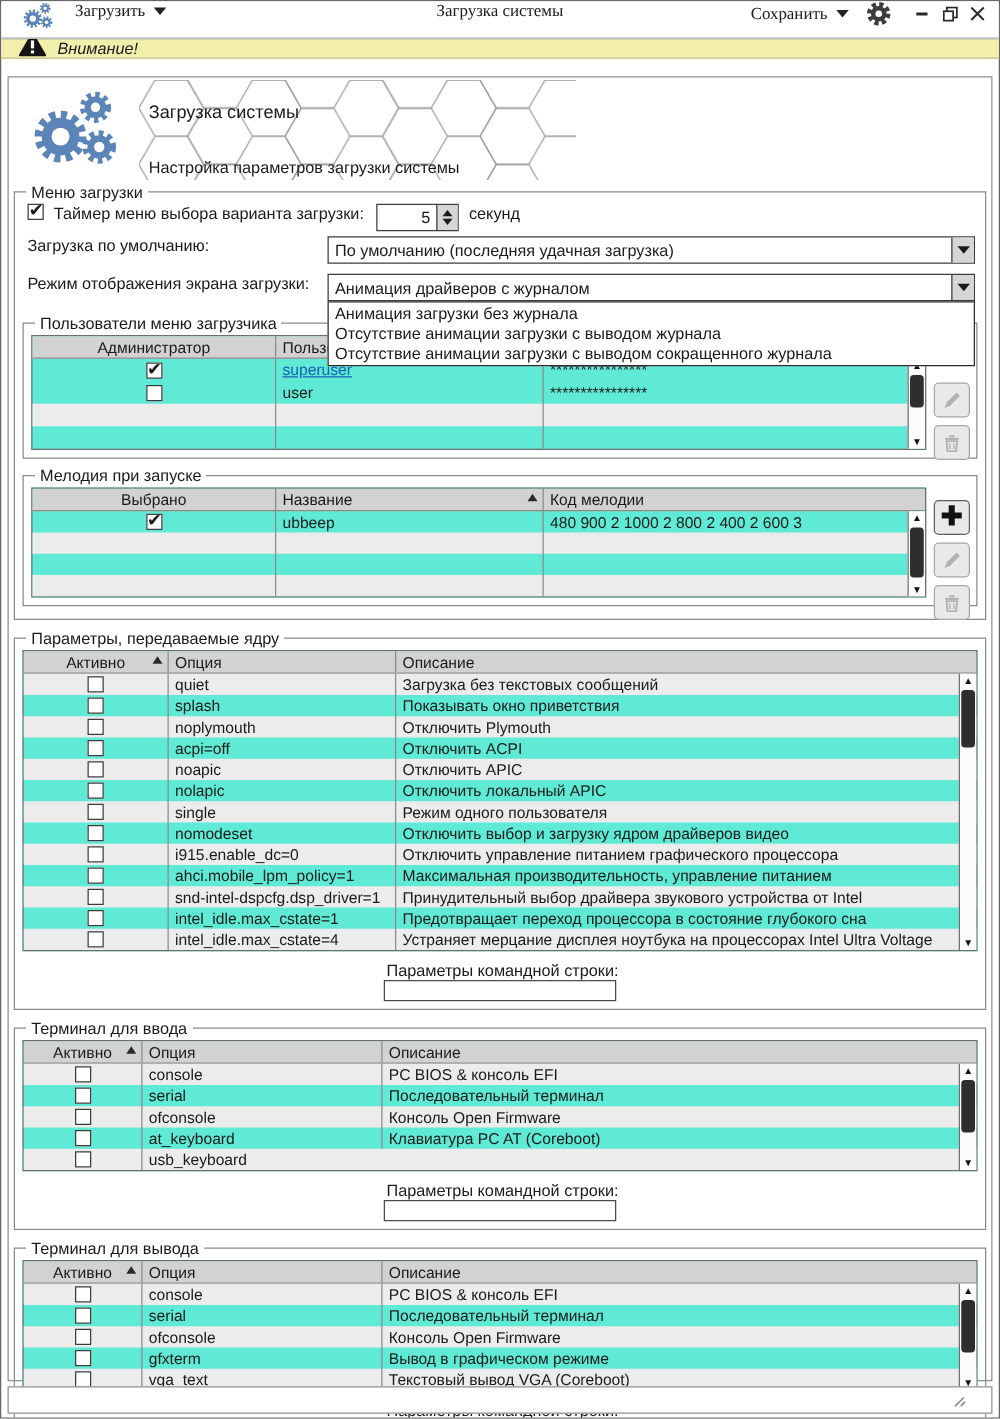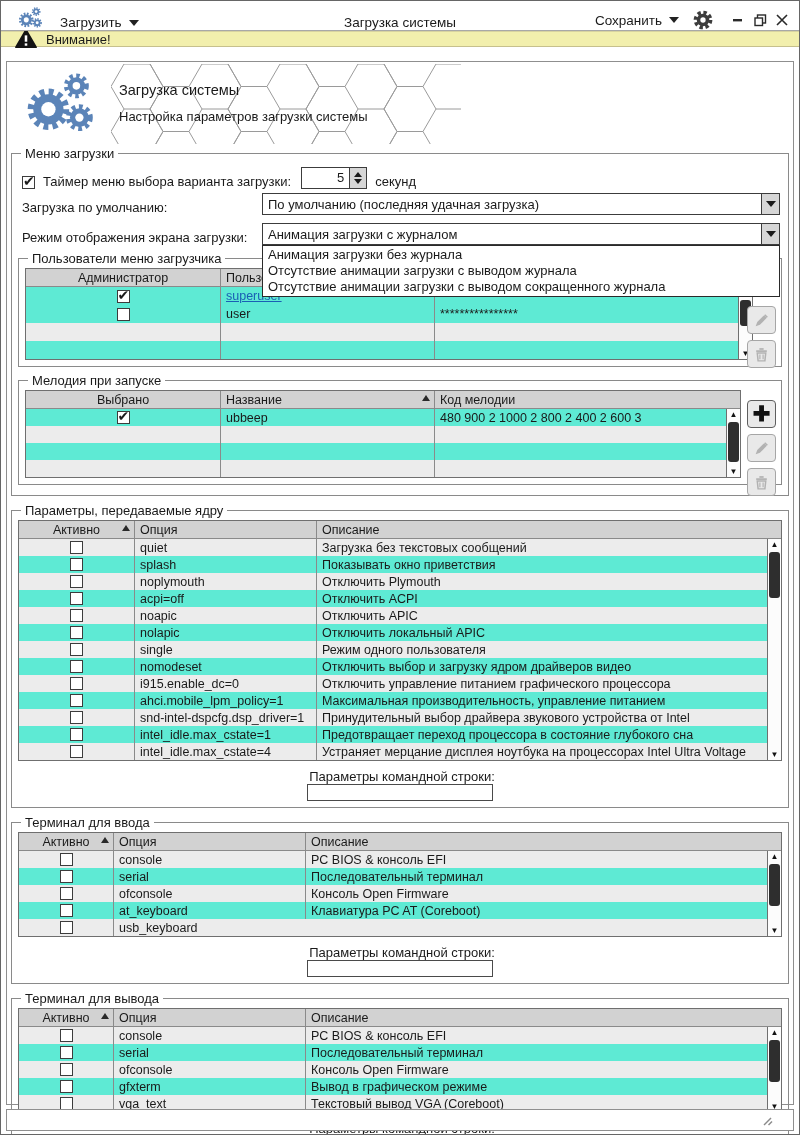--- a/index.html
+++ b/index.html
@@ -1,49 +1,49 @@
 <!DOCTYPE html>
 <html><head>
 <meta charset="utf-8">
 <style>
   * { box-sizing: border-box; margin: 0; padding: 0; }
   html,body { background:#e8e8e8; }
   body { font-family:"Liberation Sans", sans-serif; color:#1a1a1a; }
   #win { position:relative; width:800px; height:1135px; background:#fff; border:1px solid #666; overflow:hidden; }
 
   
-  .titlebar { position:relative; height:30px; display:flex; align-items:flex-end; border-bottom:1px solid #a8a8a8; background:#fff; }
+  .titlebar { position:relative; height:30px; display:flex; align-items:flex-start; border-bottom:1px solid #a8a8a8; background:#fff;font-family:Liberation Serif, serif; }
   .appicon { margin-left:15px; width:28px; height:24px; flex:0 0 auto; }
   .menubtn { display:flex; align-items:center; gap:7px; margin-left:16px; font-size:13.5px; cursor:default; }
   .caret { width:0; height:0; border-left:5px solid transparent; border-right:5px solid transparent; border-top:6px solid #222; }
   .wintitle { position:absolute; left:0; right:0; text-align:center; font-size:13.5px; pointer-events:none; }
   .tb-right { margin-left:auto; display:flex; align-items:center; gap:14px; margin-right:10px; }
   .gearbtn { width:20px; height:20px; }
   .winctl { display:flex; align-items:center; gap:8px; margin-left:4px; }
   .wbtn { width:14px; height:14px; display:flex; align-items:center; justify-content:center; }
 
   
-  .warnbar { height:16px; background:#f2efad; border-bottom:1px solid #c6c08d; border-top:1px solid #d8d3a0; display:flex; align-items:center; padding-left:14px; gap:9px; font-size:13px; }
+  .warnbar { height:16px; background:#f2efad; border-bottom:1px solid #c6c08d; border-top:1px solid #d8d3a0; display:flex; align-items:flex-end; padding-left:14px; gap:9px; font-size:13px;font-style:italic; }
 
   
   .frame { position:absolute; left:5px; right:5px; top:60px; height:1044px; border:1px solid #8f8f8f; background:#fff; overflow:visible; }
 
   
   .hero { position:relative; height:84px; }
   .hexbg { position:absolute; left:104px; top:2px; width:350px; height:80px; }
   .heroicon { position:absolute; left:12px; top:8px; width:80px; height:68px; }
   .hero-title { position:absolute; left:112px; top:20px; font-size:14.5px; }
-  .hero-sub { position:absolute; left:112px; top:47px; font-size:13px; }
+  .hero-sub { position:absolute; left:112px; top:64px; font-size:13px; }
 
   
   fieldset { border:1px solid #8a8a8a; margin:0 4px 7px 4px; padding:2px 6px 6px 6px; }
   fieldset legend { font-size:13px; padding:0 4px; margin-left:3px; }
   fieldset.inner { margin:6px 0 4px 0; }
 
-  .frow { display:flex; align-items:flex-end; padding-left:4px; min-height:26px; font-size:13px; }
+  .frow { display:flex; align-items:flex-start; padding-left:4px; min-height:26px; font-size:13px; }
   .lblw { width:240px; flex:0 0 auto; }
 
   
   .cb { position:relative; width:13px; height:13px; border:1px solid #3c3c3c; background:#fff; display:inline-block; flex:0 0 auto; }
   .cb.on::after { content:"\2714"; position:absolute; left:0px; top:-4px; font-size:14px; color:#1a1a1a; }
 
   
   .spin { display:flex; width:66px; height:22px; border:1px solid #3c3c3c; margin:0 8px 0 10px; background:#fff; }
   .spinval { flex:1; text-align:right; padding-right:5px; font-size:13px; line-height:20px; }
   .spinbtns { width:17px; border-left:1px solid #3c3c3c; background:#d6d6d6; display:flex; flex-direction:column; align-items:center; justify-content:center; gap:2px; }
@@ -219,33 +219,33 @@
           <span class="combo-val">По умолчанию (последняя удачная загрузка)</span>
           <span class="combo-btn">
               <span class="tri-dn"></span>
             </span>
         </div>
       </div>
 
       <div class="frow">
         <span class="lblw">Режим отображения экрана загрузки:</span>
         <div class="combo">
-          <span class="combo-val">Анимация загрузки с журналом</span>
+          <span class="combo-val">Анимация драйверов с журналом</span>
           <span class="combo-btn">
               <span class="tri-dn"></span>
             </span>
           <div class="popup">
             <div class="opt">Анимация загрузки без журнала</div>
             <div class="opt">Отсутствие анимации загрузки с выводом журнала</div>
             <div class="opt">Отсутствие анимации загрузки с выводом сокращенного журнала</div>
           </div>
         </div>
       </div>
 
-      <fieldset class="inner" style="position:relative; padding-right:28px">
+      <fieldset class="inner" style="position:relative; padding-right:40px">
         <legend>Пользователи меню загрузчика</legend>
         <div class="tblwrap">
           <div class="tbl" style="--c1:195px; --c2:214px; --rh:18px">
             <div class="tr thead">
               <div class="td cc">Администратор</div>
               <div class="td">Пользователь</div>
               <div class="td"></div>
             </div>
             <div class="tbody">
               <div class="tr">

